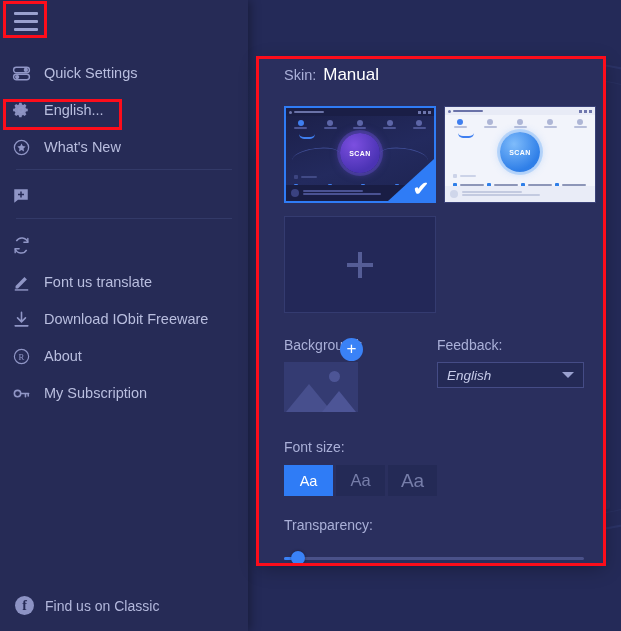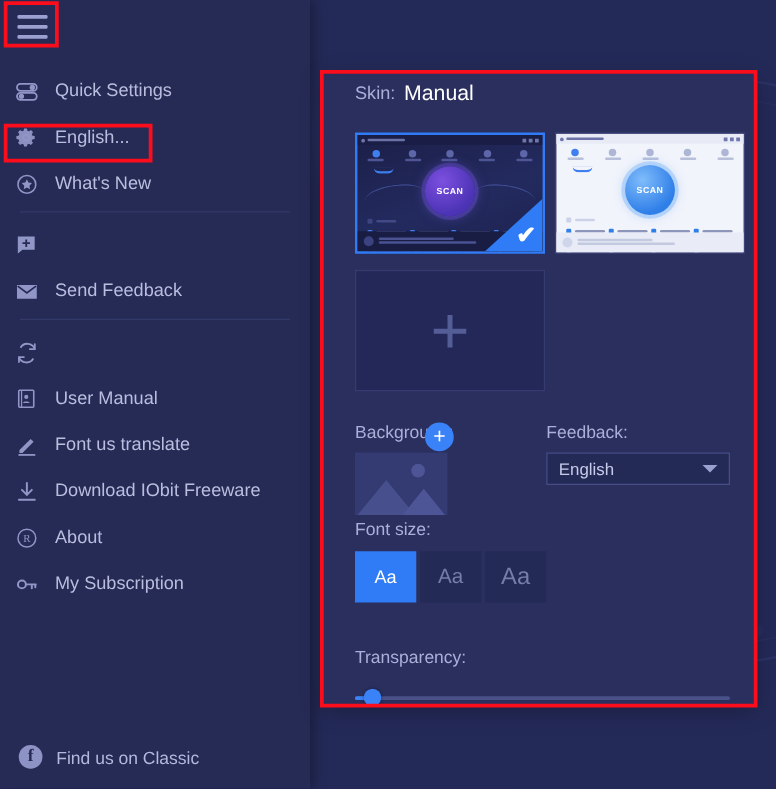--- a/index.html
+++ b/index.html
@@ -349,34 +349,34 @@
   .lang-block { position: absolute; left: 178px; top: 278px; }
   .lang-select {
     margin-top: 9px;
     width: 147px; height: 26px;
     background: #242a56;
     border: 1px solid #454c86;
     display: flex; align-items: center;
     padding: 0 9px;
     cursor: pointer;
   }
-  .lang-val { font-size: 13.5px; color: #c6cbe9; }
+  .lang-val { font-size: 13.5px; color: #c6cbe9; font-style: italic; }
   .caret {
     margin-left: auto;
     width: 0; height: 0;
     border-left: 6px solid transparent;
     border-right: 6px solid transparent;
     border-top: 6px solid #9aa1cf;
   }
 
   
-  .font-block { position: absolute; left: 25px; top: 356px; }
+  .font-block { position: absolute; left: 25px; top: 380px; }
   .font-btns { display: flex; margin-top: 10px; gap: 3px; }
   .font-btn {
-    width: 49px; height: 41px;
+    width: 49px; height: 31px;
     display: flex; align-items: center; justify-content: center;
     background: #242a56;
     color: #767da9;
     cursor: pointer;
   }
   .font-btn.sel { background: #2f7cf6; color: #ffffff; }
   .font-btn.s1 { font-size: 14.5px; }
   .font-btn.s2 { font-size: 16.5px; }
   .font-btn.s3 { font-size: 19px; }
 
@@ -478,52 +478,32 @@
       <div class="menu-item">
         <span class="ico">
           <svg width="18" height="18" viewBox="0 0 24 24" fill="currentColor">
             <path d="M3 3h18v14H8l-5 4z"></path>
             <path d="M11 6h2v3h3v2h-3v3h-2v-3H8V9h3z" fill="#262b56"></path>
           </svg>
         </span>
       </div>
 
 
-      <div class="menu-item">
-        <span class="ico">
-          <svg width="19" height="19" viewBox="0 0 24 24" fill="currentColor">
-            <path d="M2 5h20v14H2z"></path>
-            <path d="M2.8 6.2L12 13l9.2-6.8" fill="none" stroke="#262b56" stroke-width="1.8"></path>
-          </svg>
-        </span>
-        <span class="lbl">Send Feedback</span>
-      </div>
 
       <div class="divider"></div>
 
       <div class="menu-item">
         <span class="ico">
           <svg width="19" height="19" viewBox="0 0 24 24" fill="none" stroke="currentColor" stroke-width="1.8">
             <path d="M20 8a8 8 0 00-14.5-1.5M4 16a8 8 0 0014.5 1.5"></path>
             <path d="M20 3v5h-5M4 21v-5h5" stroke-linecap="round"></path>
           </svg>
         </span>
       </div>
 
-      <div class="menu-item">
-        <span class="ico">
-          <svg width="18" height="18" viewBox="0 0 24 24" fill="none" stroke="currentColor" stroke-width="1.7">
-            <rect x="4" y="3" width="16" height="18" rx="1"></rect>
-            <circle cx="12" cy="10" r="2.2" fill="currentColor" stroke="none"></circle>
-            <path d="M8.4 16.5c.6-2 6.6-2 7.2 0" fill="currentColor" stroke="none"></path>
-            <path d="M7 3v18" stroke-width="1.3"></path>
-          </svg>
-        </span>
-        <span class="lbl">User Manual</span>
-      </div>
 
       <div class="menu-item">
         <span class="ico">
           <svg width="19" height="19" viewBox="0 0 24 24" fill="currentColor">
             <path d="M4.5 16.5L15.8 5.2l3 3L7.5 19.5H4.5z"></path>
             <rect x="3.5" y="20.5" width="17" height="1.8"></rect>
           </svg>
         </span>
         <span class="lbl">Font us translate</span>
       </div>

